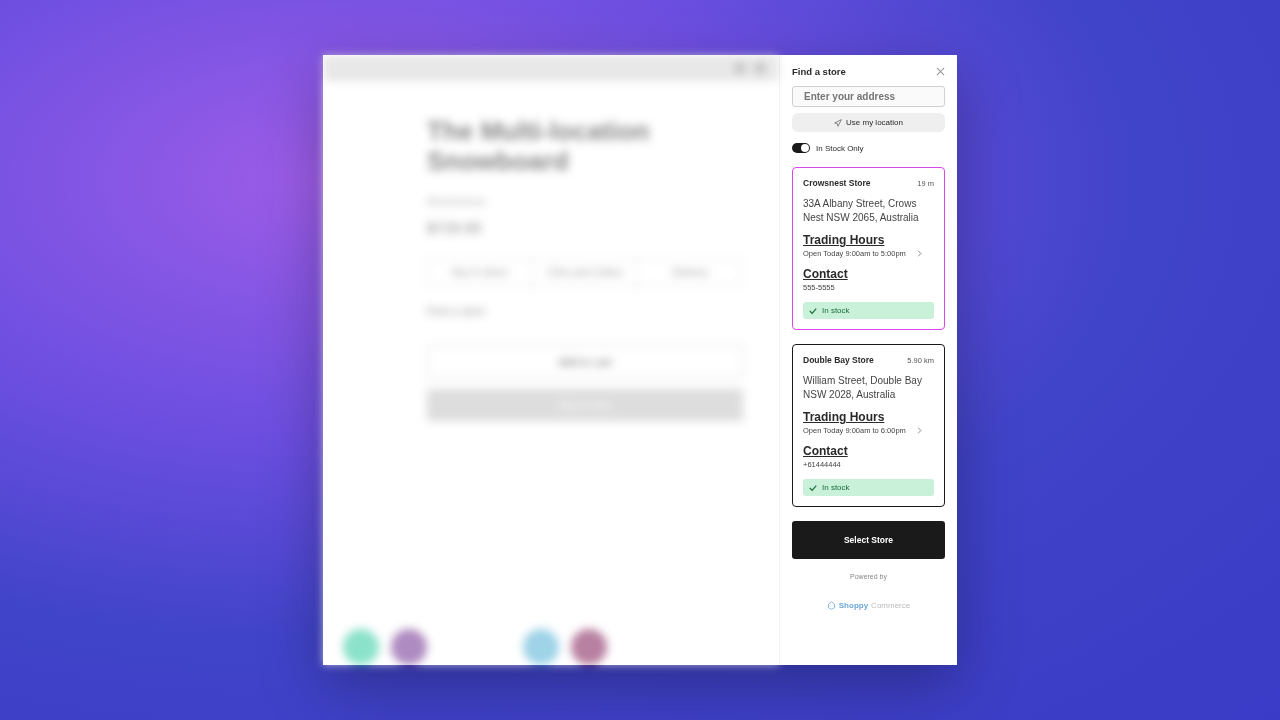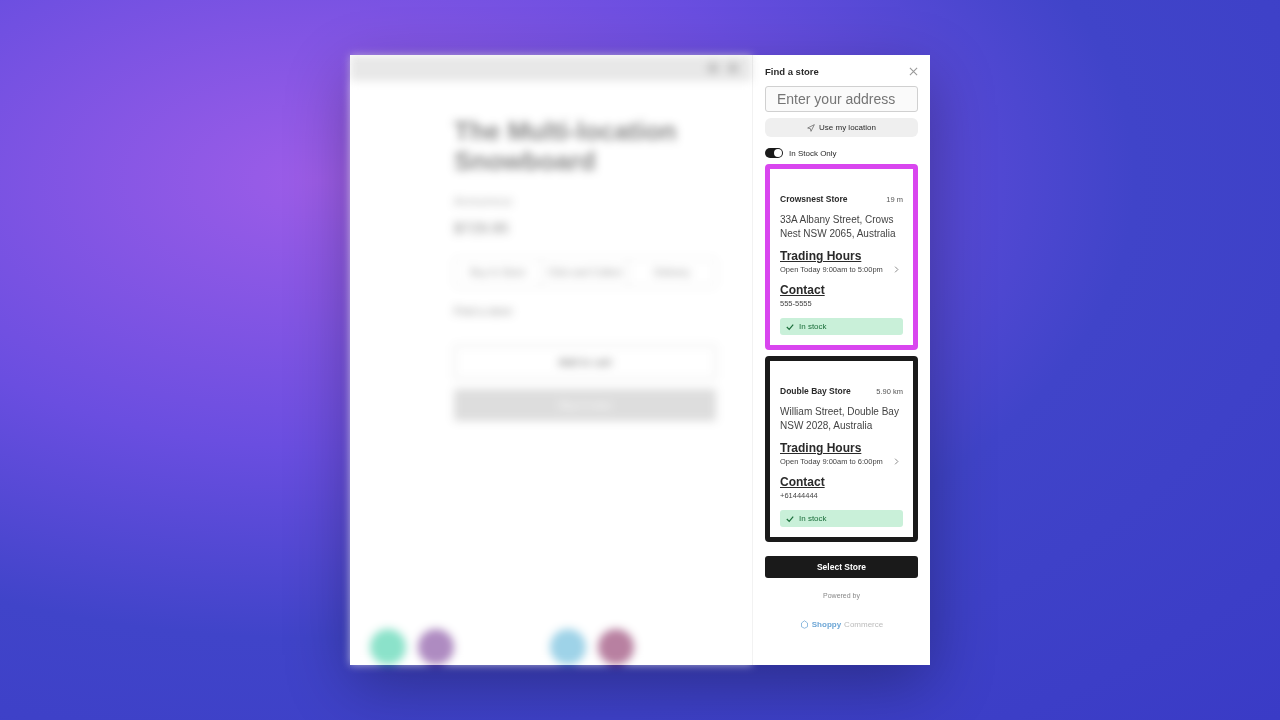--- a/index.html
+++ b/index.html
@@ -2,21 +2,21 @@
 <html><head>
   <meta charset="utf-8">
   <style>
     * { margin: 0; padding: 0; box-sizing: border-box; font-family: -apple-system, BlinkMacSystemFont, "Segoe UI", Helvetica, Arial, sans-serif; }
     body {
       width: 1280px; height: 720px; overflow: hidden;
       background: radial-gradient(ellipse at 25% 25%, #9d5de8 0%, #6a4ee0 35%, #4044c9 60%, #3a3bc6 100%);
       display: flex; align-items: center; justify-content: center;
     }
     .app {
-      width: 580px; height: 610px; background: #fff; display: flex; position: relative;
+      width: 634px; height: 610px; background: #fff; display: flex; position: relative;
       box-shadow: 0 20px 60px rgba(0,0,0,0.3);
     }
     .product-side {
       flex: 1; background: #fff; filter: blur(4px); opacity: 0.6; padding: 0; position: relative;
     }
     .topbar { height: 26px; background: #d9d9d9; display: flex; justify-content: flex-end; align-items: center; padding-right: 14px; gap: 10px; }
     .topbar .icn { width: 10px; height: 10px; background: #999; border-radius: 2px; }
     .product-content { padding: 36px 36px 0 104px; }
     .ptitle { font-size: 26px; font-weight: 700; color: #3a3a3a; line-height: 1.15; }
     .pvend { font-size: 11px; color: #7a7a7a; margin-top: 18px; }
@@ -32,35 +32,35 @@
     .sw { width: 36px; height: 36px; border-radius: 50%; }
     .drawer {
       width: 178px; background: #fff; border-left: 1px solid #eee;
       display: flex; flex-direction: column; font-size: 8px; color: #2a2a2a;
     }
     .dheader { display: flex; justify-content: space-between; align-items: center; padding: 11px 12px 9px; }
     .dtitle { font-weight: 700; font-size: 9.5px; }
     .close { font-size: 12px; color: #888; line-height: 1; }
     .dbody { padding: 0 12px; }
     .search { border: 1px solid #d0d0d0; border-radius: 3px; display: flex; align-items: center; padding: 4px 6px; gap: 5px; background: #fafafa; }
-    .search input { border: none; outline: none; font-size: 14px; background: transparent; flex: 1; color: #555; }
+    .search input { border: none; outline: none; font-size: 10px; background: transparent; flex: 1; color: #555; font-weight: bold; }
     .loc-btn { margin-top: 6px; background: #efefef; border-radius: 6px; text-align: center; padding: 5px; font-size: 8px; display: flex; align-items: center; justify-content: center; gap: 4px; }
     .toggle-row { display: flex; align-items: flex-end; gap: 6px; margin-top: 11px; }
     .toggle { width: 18px; height: 10px; background: #1a1a1a; border-radius: 10px; position: relative; }
     .toggle::after { content: ''; width: 8px; height: 8px; background: #fff; border-radius: 50%; position: absolute; right: 1px; top: 1px; }
-    .store-card { border: 5px solid #d946ef; border-radius: 4px; padding: 25px 10px 10px; margin-top: 6px; }
+    .store-card { border: 1px solid #d946ef; border-radius: 4px; padding: 10px 10px 10px; margin-top: 14px; }
     .store-card.selected { border-color: #1a1a1a; }
     .store-head { display: flex; justify-content: space-between; align-items: baseline; }
     .store-name { font-weight: 700; font-size: 8.5px; }
     .store-dist { font-size: 7.5px; color: #555; }
     .store-addr { font-size: 10px; color: #444; margin-top: 9px; line-height: 1.35; }
     .store-sec-label { font-weight: 700; font-size: 12px; margin-top: 9px; text-decoration: underline; }
     .store-sec-val { font-size: 7.5px; color: #444; margin-top: 2px; display: flex; align-items: center; gap: 11px; }
     .stock-pill { margin-top: 10px; background: #c9f0d9; border-radius: 3px; padding: 4px 6px; display: flex; align-items: center; gap: 5px; font-size: 8px; color: #1a6e3a; }
-    .select-btn { margin: 14px 12px 0; background: #1a1a1a; color: #fff; text-align: center; padding: 6px; border-radius: 3px; font-size: 8.5px; font-weight: 600; }
+    .select-btn { margin: 14px 12px 0; background: #1a1a1a; color: #fff; text-align: center; padding: 14px; border-radius: 3px; font-size: 8.5px; font-weight: 600; }
     .powered { text-align: center; margin-top: 14px; font-size: 7px; color: #888; }
     .powered .brand { margin-top: 21px; display: flex; align-items: center; justify-content: center; gap: 3px; }
     .brand .s1 { color: #6ea7d6; font-weight: 700; font-size: 8px; }
     .brand .s2 { color: #bbb; font-size: 8px; }
     svg { display: block; }
   </style>
 </head>
 <body>
 
 <div class="app">

